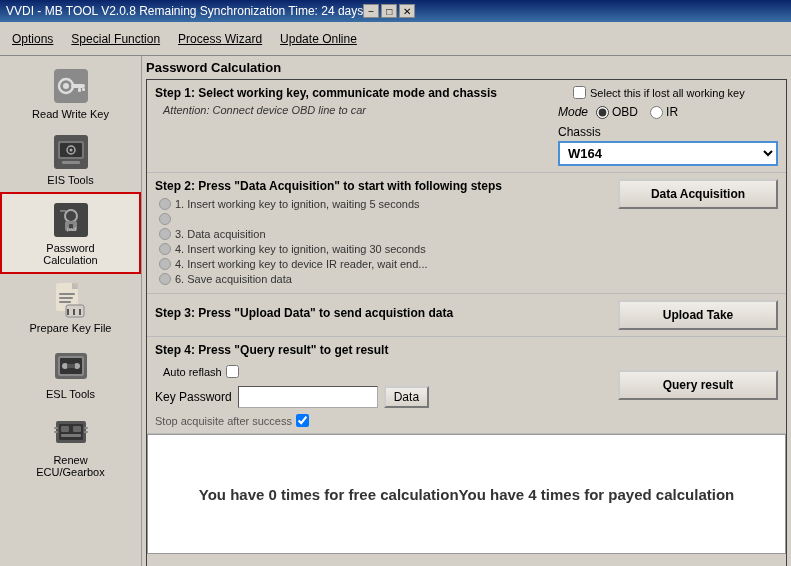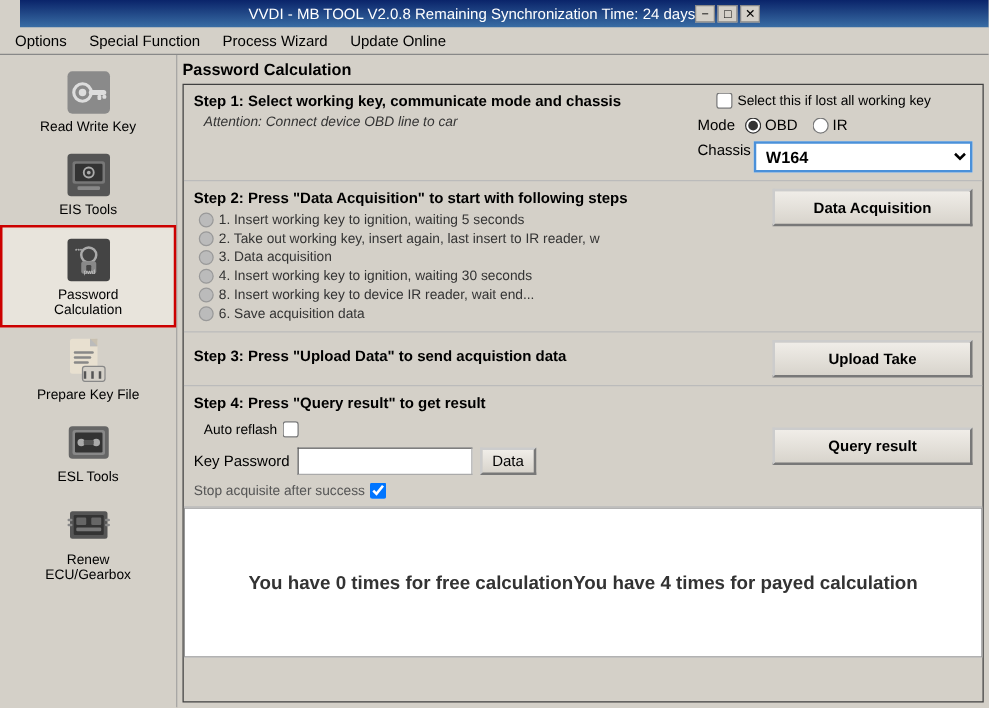--- a/index.html
+++ b/index.html
@@ -5,44 +5,44 @@
     * { box-sizing: border-box; margin: 0; padding: 0; }
     body { font-family: Arial, sans-serif; font-size: 12px; background: #d4d0c8; width: 791px; height: 566px; overflow: hidden; }
 
     
     .title-bar {
       background: linear-gradient(to bottom, #0a246a, #3a6ea5);
       color: white;
       height: 22px;
       display: flex;
       align-items: center;
-      justify-content: center;
+      justify-content: flex-start;
       padding: 0 6px;
       font-size: 12px;
-      margin-left: 16px;
     }
     .title-bar-buttons { display: flex; gap: 2px; }
     .title-btn {
       width: 16px; height: 14px;
       background: #d4d0c8;
       border: 1px solid #888;
       font-size: 10px;
       display: flex; align-items: center; justify-content: center;
       cursor: pointer;
     }
 
     
     .menu-bar {
       background: #d4d0c8;
       border-bottom: 1px solid #888;
-      height: 22px;
+      height: 34px;
       display: flex;
       align-items: center;
       padding: 0 4px;
       gap: 2px;
+      text-decoration: underline;
     }
     .menu-item {
       padding: 2px 8px;
       cursor: pointer;
       font-size: 12px;
     }
 
     
     .main-container {
       display: flex;
@@ -171,27 +171,27 @@
       align-items: center;
       gap: 4px;
       font-size: 11px;
       padding-left: 15px;
     }
     .mode-row {
       display: flex;
       align-items: center;
       gap: 8px;
     }
-    .mode-label { font-size: 12px; }
+    .mode-label { font-size: 12px; font-style: italic; }
     .radio-group { display: flex; gap: 12px; align-items: center; }
     .radio-item { display: flex; align-items: center; gap: 3px; font-size: 12px; }
 
     .chassis-row {
       display: flex;
-      flex-direction: row;
+      flex-direction: column;
       gap: 2px;
     }
     .chassis-label { font-size: 12px; }
     .chassis-select {
       width: 100%;
       background: white;
       border: 2px solid #4a90d9;
       padding: 2px 4px;
       font-size: 13px;
       font-weight: bold;
@@ -399,33 +399,32 @@
       <div class="step-row">
         <div class="step-left">
           <div class="step-heading">Step 2: Press "Data Acquisition" to start with following steps</div>
           <ul class="step-list">
             <li>
                 <span class="bullet"></span>
                 <span>1. Insert working key to ignition, waiting 5 seconds</span>
               </li>
             <li>
                 <span class="bullet"></span>
-                <span>2. Take out working key, insert again, last insert to IR reader, w</span>
               </li>
             <li>
                 <span class="bullet"></span>
                 <span>3. Data acquisition</span>
               </li>
             <li>
                 <span class="bullet"></span>
                 <span>4. Insert working key to ignition, waiting 30 seconds</span>
               </li>
             <li>
                 <span class="bullet"></span>
-                <span>8. Insert working key to device IR reader, wait end...</span>
+                <span>4. Insert working key to device IR reader, wait end...</span>
               </li>
             <li>
                 <span class="bullet"></span>
                 <span>6. Save acquisition data</span>
               </li>
           </ul>
         </div>
         <div class="step-right" style="justify-content:center;align-items:flex-end;">
           <button class="action-btn">Data Acquisition</button>
         </div>

